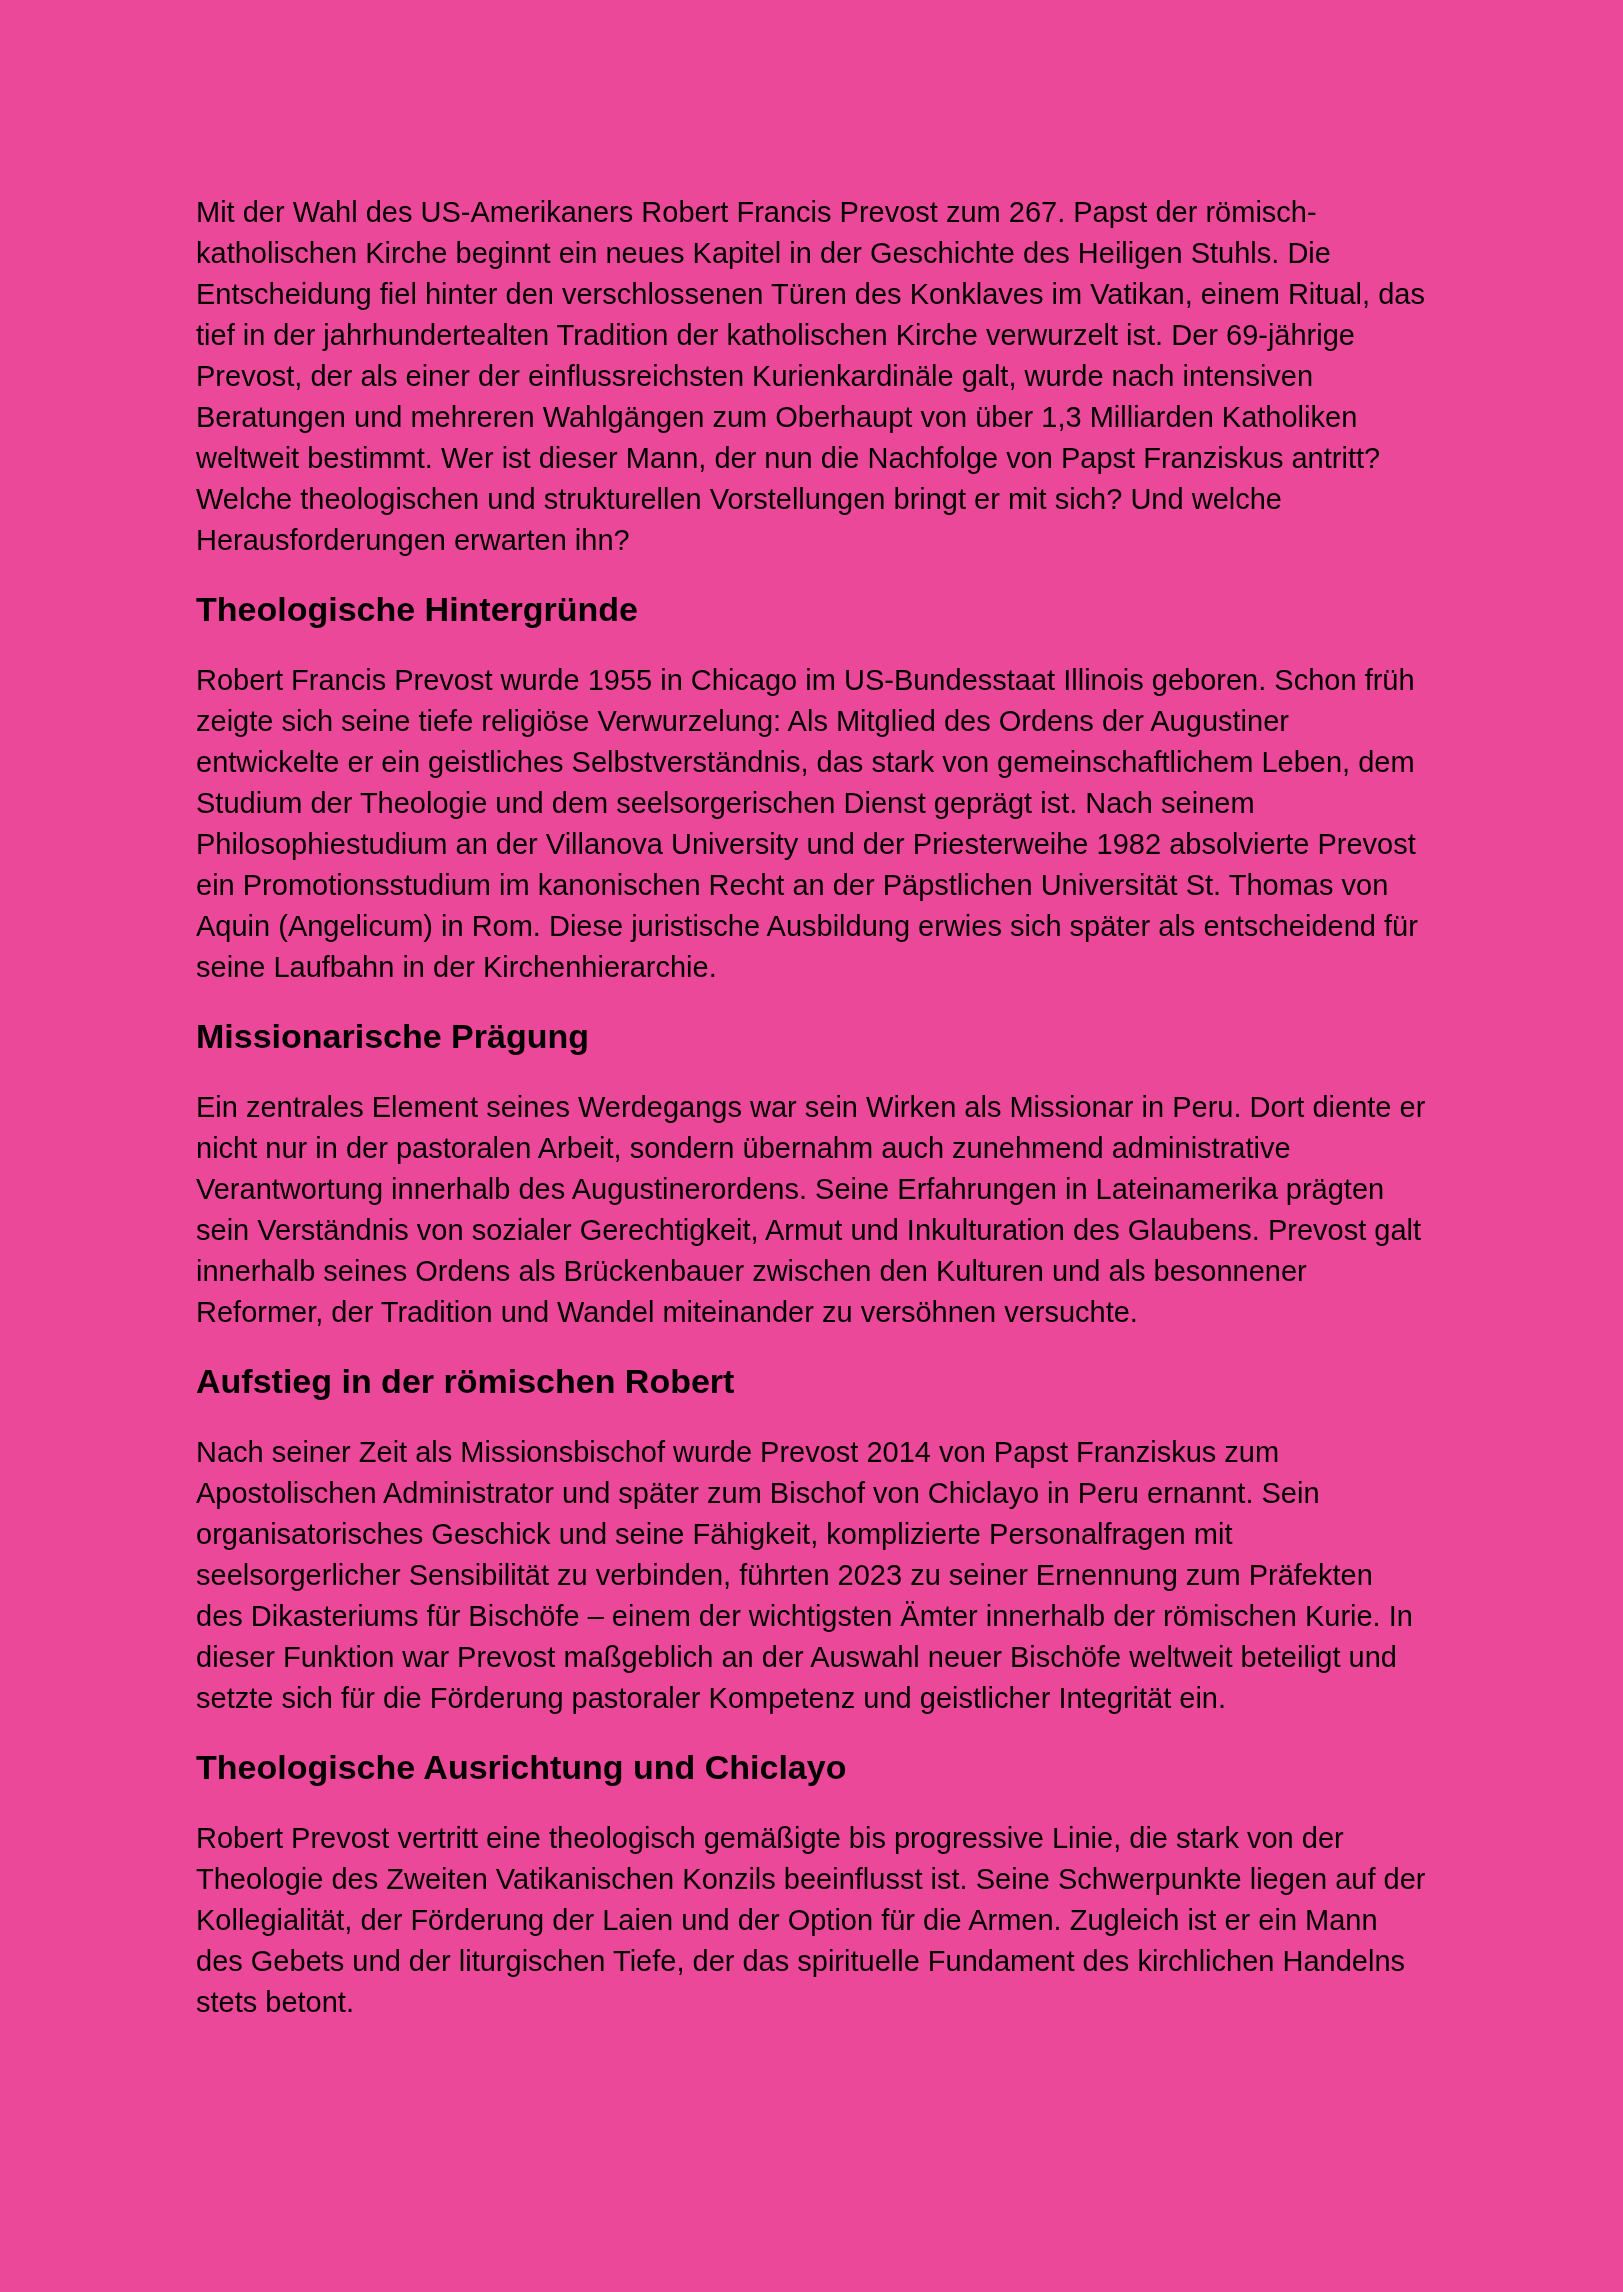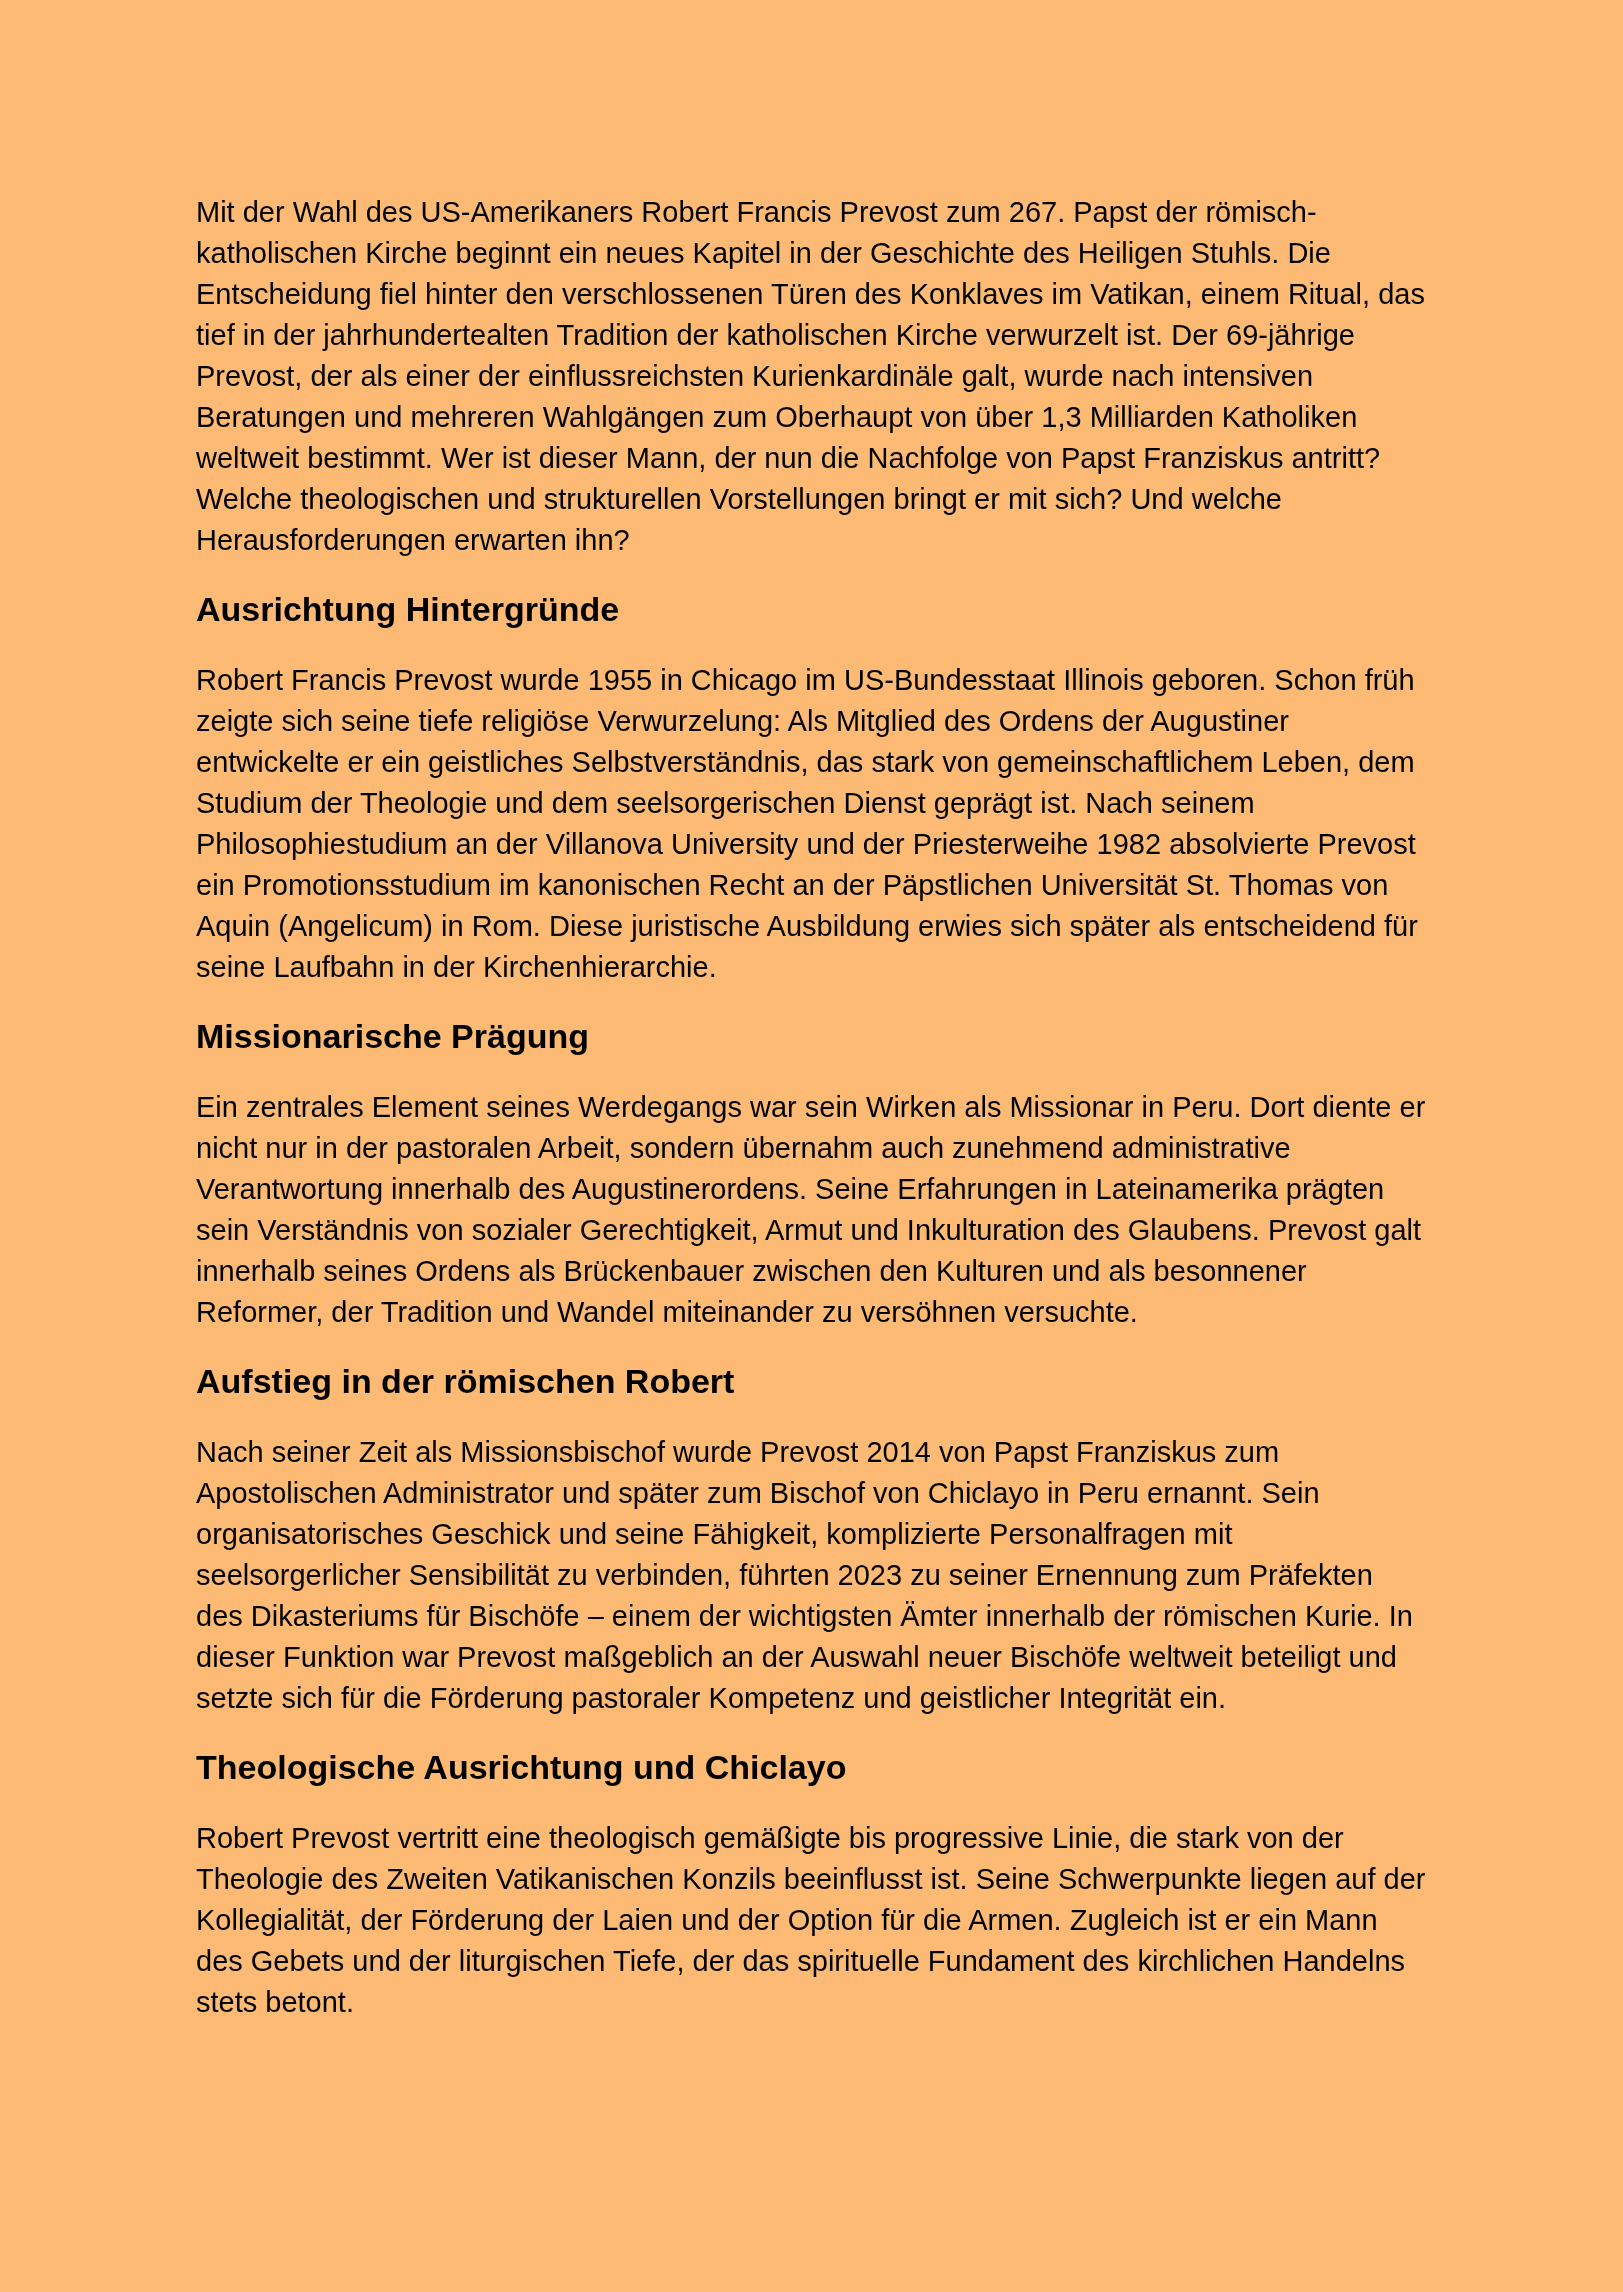--- a/index.html
+++ b/index.html
@@ -4,21 +4,21 @@
 <style>
   html, body {
     margin: 0;
     padding: 0;
     background: #ffffff;
   }
   .page {
     position: relative;
     width: 1623px;
     height: 2293px;
-    background: #fdba74;
+    background: #ec4899;
     overflow: hidden;
   }
   .doc {
     position: absolute;
     left: 196px;
     top: 192px;
     width: 1231px;
     color: #000000;
     font-family: "Liberation Sans", "DejaVu Sans", sans-serif;
     font-size: 29px;
@@ -40,21 +40,21 @@
   }
 </style>
 </head>
 <body>
 
 <div class="page">
   <div class="doc">
 
     <p>Mit der Wahl des US-Amerikaners Robert Francis Prevost zum 267. Papst der römisch-katholischen Kirche beginnt ein neues Kapitel in der Geschichte des Heiligen Stuhls. Die Entscheidung fiel hinter den verschlossenen Türen des Konklaves im Vatikan, einem Ritual, das tief in der jahrhundertealten Tradition der katholischen Kirche verwurzelt ist. Der 69-jährige Prevost, der als einer der einflussreichsten Kurienkardinäle galt, wurde nach intensiven Beratungen und mehreren Wahlgängen zum Oberhaupt von über 1,3 Milliarden Katholiken weltweit bestimmt. Wer ist dieser Mann, der nun die Nachfolge von Papst Franziskus antritt? Welche theologischen und strukturellen Vorstellungen bringt er mit sich? Und welche Herausforderungen erwarten ihn?</p>
 
-    <h2>Ausrichtung Hintergründe</h2>
+    <h2>Theologische Hintergründe</h2>
     <p>Robert Francis Prevost wurde 1955 in Chicago im US-Bundesstaat Illinois geboren. Schon früh zeigte sich seine tiefe religiöse Verwurzelung: Als Mitglied des Ordens der Augustiner entwickelte er ein geistliches Selbstverständnis, das stark von gemeinschaftlichem Leben, dem Studium der Theologie und dem seelsorgerischen Dienst geprägt ist. Nach seinem Philosophiestudium an der Villanova University und der Priesterweihe 1982 absolvierte Prevost ein Promotionsstudium im kanonischen Recht an der Päpstlichen Universität St. Thomas von Aquin (Angelicum) in Rom. Diese juristische Ausbildung erwies sich später als entscheidend für seine Laufbahn in der Kirchenhierarchie.</p>
 
     <h2>Missionarische Prägung</h2>
     <p>Ein zentrales Element seines Werdegangs war sein Wirken als Missionar in Peru. Dort diente er nicht nur in der pastoralen Arbeit, sondern übernahm auch zunehmend administrative Verantwortung innerhalb des Augustinerordens. Seine Erfahrungen in Lateinamerika prägten sein Verständnis von sozialer Gerechtigkeit, Armut und Inkulturation des Glaubens. Prevost galt innerhalb seines Ordens als Brückenbauer zwischen den Kulturen und als besonnener Reformer, der Tradition und Wandel miteinander zu versöhnen versuchte.</p>
 
     <h2>Aufstieg in der römischen Robert</h2>
     <p>Nach seiner Zeit als Missionsbischof wurde Prevost 2014 von Papst Franziskus zum Apostolischen Administrator und später zum Bischof von Chiclayo in Peru ernannt. Sein organisatorisches Geschick und seine Fähigkeit, komplizierte Personalfragen mit seelsorgerlicher Sensibilität zu verbinden, führten 2023 zu seiner Ernennung zum Präfekten des Dikasteriums für Bischöfe – einem der wichtigsten Ämter innerhalb der römischen Kurie. In dieser Funktion war Prevost maßgeblich an der Auswahl neuer Bischöfe weltweit beteiligt und setzte sich für die Förderung pastoraler Kompetenz und geistlicher Integrität ein.</p>
 
     <h2>Theologische Ausrichtung und Chiclayo</h2>
     <p>Robert Prevost vertritt eine theologisch gemäßigte bis progressive Linie, die stark von der Theologie des Zweiten Vatikanischen Konzils beeinflusst ist. Seine Schwerpunkte liegen auf der Kollegialität, der Förderung der Laien und der Option für die Armen. Zugleich ist er ein Mann des Gebets und der liturgischen Tiefe, der das spirituelle Fundament des kirchlichen Handelns stets betont.</p>

